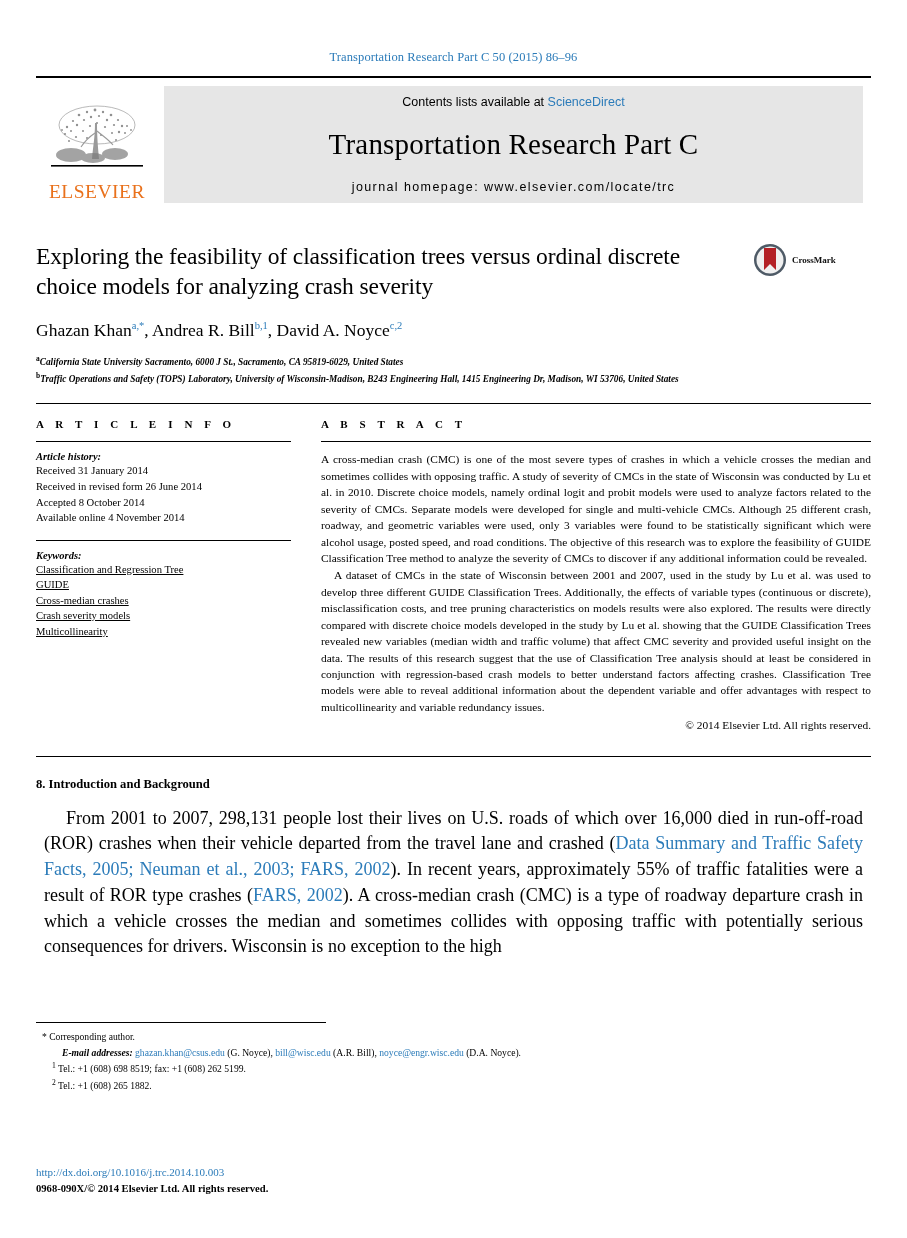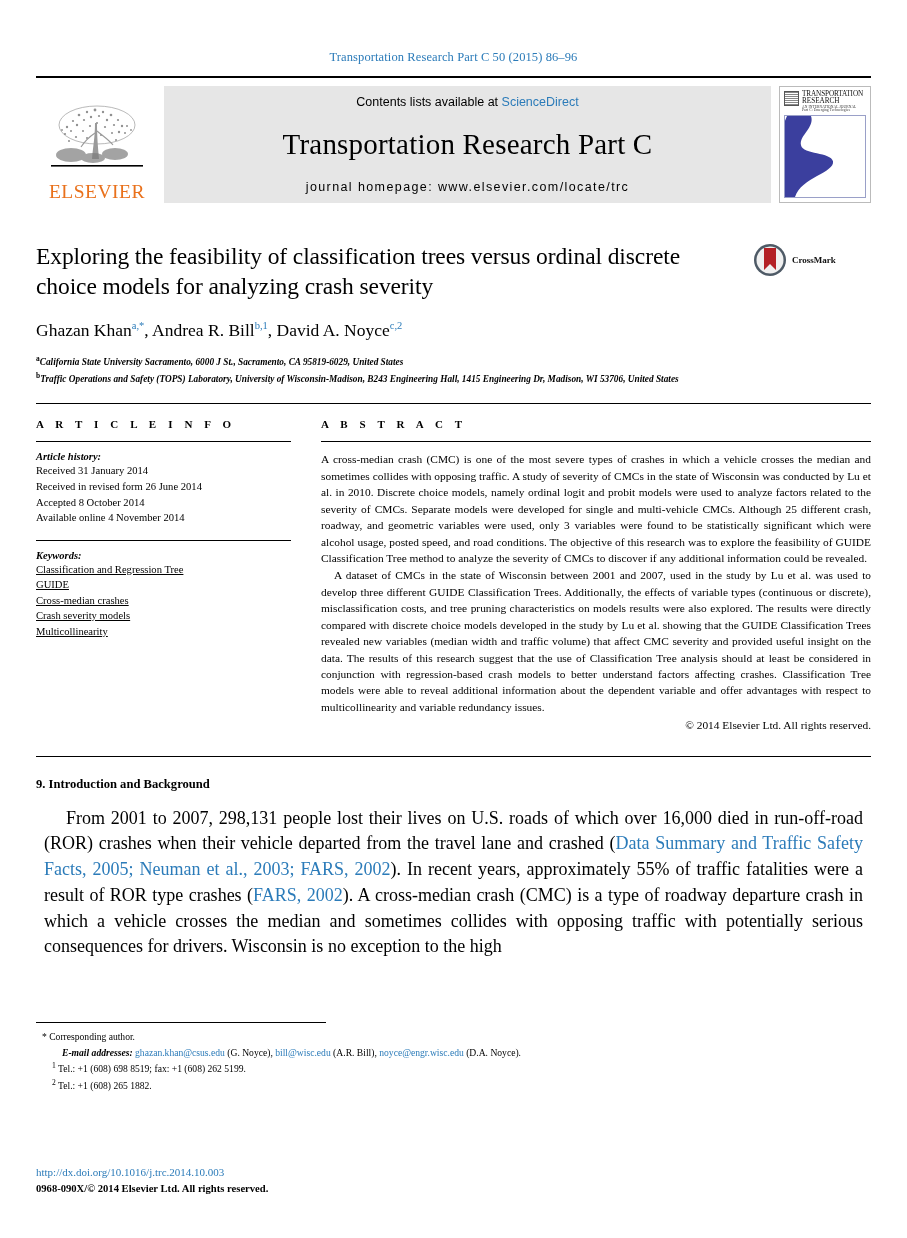--- a/index.html
+++ b/index.html
@@ -347,38 +347,20 @@
     </div>
 
     <div class="masthead-center">
       <div class="contents-line">
         <span>Contents lists available at </span><span class="sd">ScienceDirect</span>
       </div>
       <div class="journal-title">Transportation Research Part C</div>
       <div class="homepage-line">journal homepage: www.elsevier.com/locate/trc</div>
     </div>
 
-    <div class="cover-thumb">
-      <div class="cover-head">
-        <div class="cover-mark"></div>
-        <div class="cover-titles">
-          <div class="cover-t1">TRANSPORTATION</div>
-          <div class="cover-t2">RESEARCH</div>
-          <div class="cover-t3">AN INTERNATIONAL JOURNAL</div>
-          <div class="cover-t3">Part C: Emerging Technologies</div>
-        </div>
-      </div>
-      <div class="cover-art">
-        <svg width="100%" height="100%" viewBox="0 0 80 100" preserveAspectRatio="none">
-          <path d="M2 0 L26 0 C30 14, 14 24, 16 36 C18 48, 46 44, 48 56 C50 70, 16 76, 10 100 L0 100 L0 6 Z" fill="#3b3f9e"></path>
-          <path d="M58 0 L78 0 L78 100 L30 100 C40 76, 72 66, 68 50 C64 34, 44 28, 50 14 C52 8, 55 3, 58 0 Z" fill="#ffffff"></path>
-          <path d="M26 0 C30 14, 14 24, 16 36 C18 48, 46 44, 48 56 C50 70, 16 76, 10 100" fill="none" stroke="#3b3f9e" stroke-width="0"></path>
-        </svg>
-      </div>
-    </div>
   </div>
 
   <div class="title-block">
     <div class="title-main">
       <h1 class="paper-title">Exploring the feasibility of classification trees versus ordinal discrete choice models for analyzing crash severity</h1>
     </div>
     <div class="crossmark">
       <svg width="34" height="34" viewBox="0 0 34 34">
         <circle cx="17" cy="17" r="16" fill="#4e5a66"></circle>
         <circle cx="17" cy="17" r="13.5" fill="#f0f0f0"></circle>
@@ -429,21 +411,21 @@
         <p>A cross-median crash (CMC) is one of the most severe types of crashes in which a vehicle crosses the median and sometimes collides with opposing traffic. A study of severity of CMCs in the state of Wisconsin was conducted by Lu et al. in 2010. Discrete choice models, namely ordinal logit and probit models were used to analyze factors related to the severity of CMCs. Separate models were developed for single and multi-vehicle CMCs. Although 25 different crash, roadway, and geometric variables were used, only 3 variables were found to be statistically significant which were alcohol usage, posted speed, and road conditions. The objective of this research was to explore the feasibility of GUIDE Classification Tree method to analyze the severity of CMCs to discover if any additional information could be revealed.</p>
         <p class="indent">A dataset of CMCs in the state of Wisconsin between 2001 and 2007, used in the study by Lu et al. was used to develop three different GUIDE Classification Trees. Additionally, the effects of variable types (continuous or discrete), misclassification costs, and tree pruning characteristics on models results were also explored. The results were directly compared with discrete choice models developed in the study by Lu et al. showing that the GUIDE Classification Trees revealed new variables (median width and traffic volume) that affect CMC severity and provided useful insight on the data. The results of this research suggest that the use of Classification Tree analysis should at least be considered in conjunction with regression-based crash models to better understand factors affecting crashes. Classification Tree models were able to reveal additional information about the dependent variable and offer advantages with respect to multicollinearity and variable redundancy issues.</p>
         <div class="copyright">© 2014 Elsevier Ltd. All rights reserved.</div>
       </div>
     </div>
   </div>
 
   <div class="body-rule"></div>
 
   <div class="body-section">
-    <h2 class="sec-title">9. Introduction and Background</h2>
+    <h2 class="sec-title">8. Introduction and Background</h2>
     <p class="body-para"><span>From 2001 to 2007, 298,131 people lost their lives on U.S. roads of which over 16,000 died in run-off-road (ROR) crashes when their vehicle departed from the travel lane and crashed (</span><span class="ref">Data Summary and Traffic Safety Facts, 2005; Neuman et al., 2003; FARS, 2002</span><span>). In recent years, approximately 55% of traffic fatalities were a result of ROR type crashes (</span><span class="ref">FARS, 2002</span><span>). A cross-median crash (CMC) is a type of roadway departure crash in which a vehicle crosses the median and sometimes collides with opposing traffic with potentially serious consequences for drivers. Wisconsin is no exception to the high</span></p>
   </div>
 
   <div class="foot-rule"></div>
   <div class="footnotes">
     <div class="fn">
       <span>*</span>
       <span>Corresponding author.</span>
     </div>
     <div class="fn" style="padding-left:26px;text-indent:0;">

